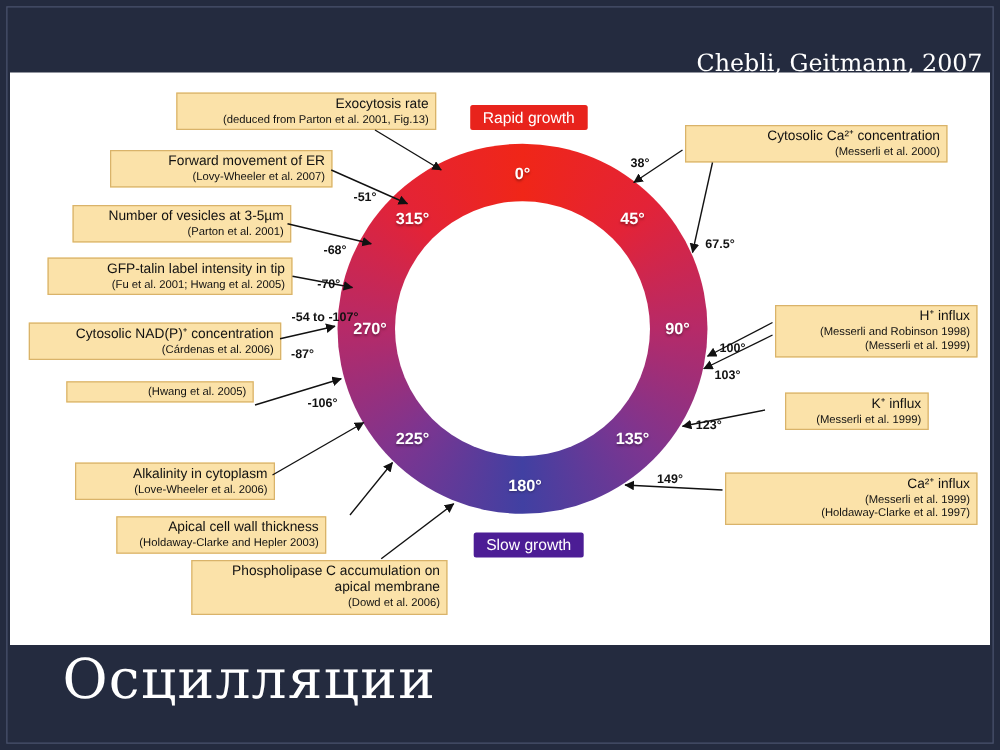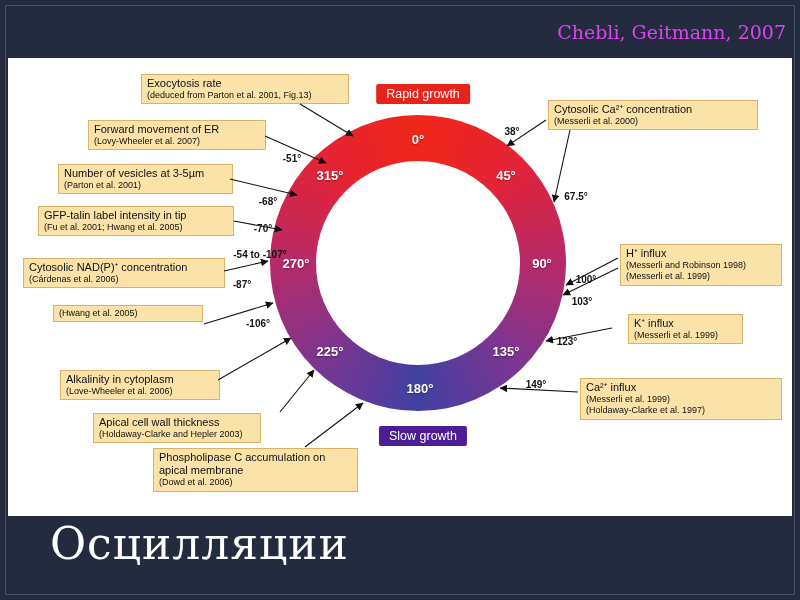--- a/index.html
+++ b/index.html
@@ -1,35 +1,35 @@
 <!DOCTYPE html>
 <html><head>
 <meta charset="utf-8">
 <style>
   html,body{margin:0;padding:0;width:800px;height:600px;overflow:hidden;}
   body{background:#242b3f;font-family:"Liberation Sans",sans-serif;position:relative;}
   .frame{position:absolute;inset:5px;border:1px solid #49536e;pointer-events:none;}
-  .citation{position:absolute;top:21px;right:14px;font-family:"DejaVu Serif",serif;
-            font-size:19px;color:#d946ef;}
+  .citation{position:absolute;top:40px;right:14px;font-family:"DejaVu Serif",serif;
+            font-size:19px;color:#ffffff;}
   .panel{position:absolute;left:8px;top:58px;width:784px;height:458px;background:#ffffff;}
   .slide-title{position:absolute;left:50px;top:518px;font-family:"DejaVu Serif",serif;
                font-size:44px;color:#ffffff;letter-spacing:1px;}
   
   .ring{position:absolute;left:262px;top:57px;width:296px;height:296px;border-radius:50%;
         background:conic-gradient(from 0deg,#f02618 0deg,#e32337 45deg,#b62a68 90deg,
         #7c3590 135deg,#4140a2 180deg,#7c3590 225deg,#b62a68 270deg,#e32337 315deg,#f02618 360deg);}
   .hole{position:absolute;inset:46px;background:#ffffff;border-radius:50%;}
   .deg{position:absolute;transform:translate(-50%,-50%);color:#ffffff;font-weight:bold;
        font-size:13px;z-index:2;text-shadow:0 1px 2px rgba(0,0,0,.35);}
   .growth{position:absolute;transform:translate(-50%,-50%);color:#ffffff;font-weight:normal;
           font-size:12.5px;padding:3px 10px;border-radius:2px;z-index:2;white-space:nowrap;}
   .rapid{background:#e8231c;}
   .slow{background:#4c1d95;}
   
-  .lbox{position:absolute;background:#fbe2a9;border:1px solid #d9b36a;text-align:left;
+  .lbox{position:absolute;background:#fbe2a9;border:1px solid #d9b36a;text-align:right;
         padding:2px 5px;z-index:2;box-sizing:border-box;}
   .lt{font-size:11px;color:#111;line-height:1.2;}
   .lc{font-size:9px;color:#111;line-height:1.25;}
   .tick{position:absolute;transform:translate(-50%,-50%);font-size:10px;font-weight:bold;
         color:#111;z-index:2;white-space:nowrap;}
   .arrows{position:absolute;left:0;top:0;z-index:3;pointer-events:none;}
 </style>
 </head>
 <body>
 

